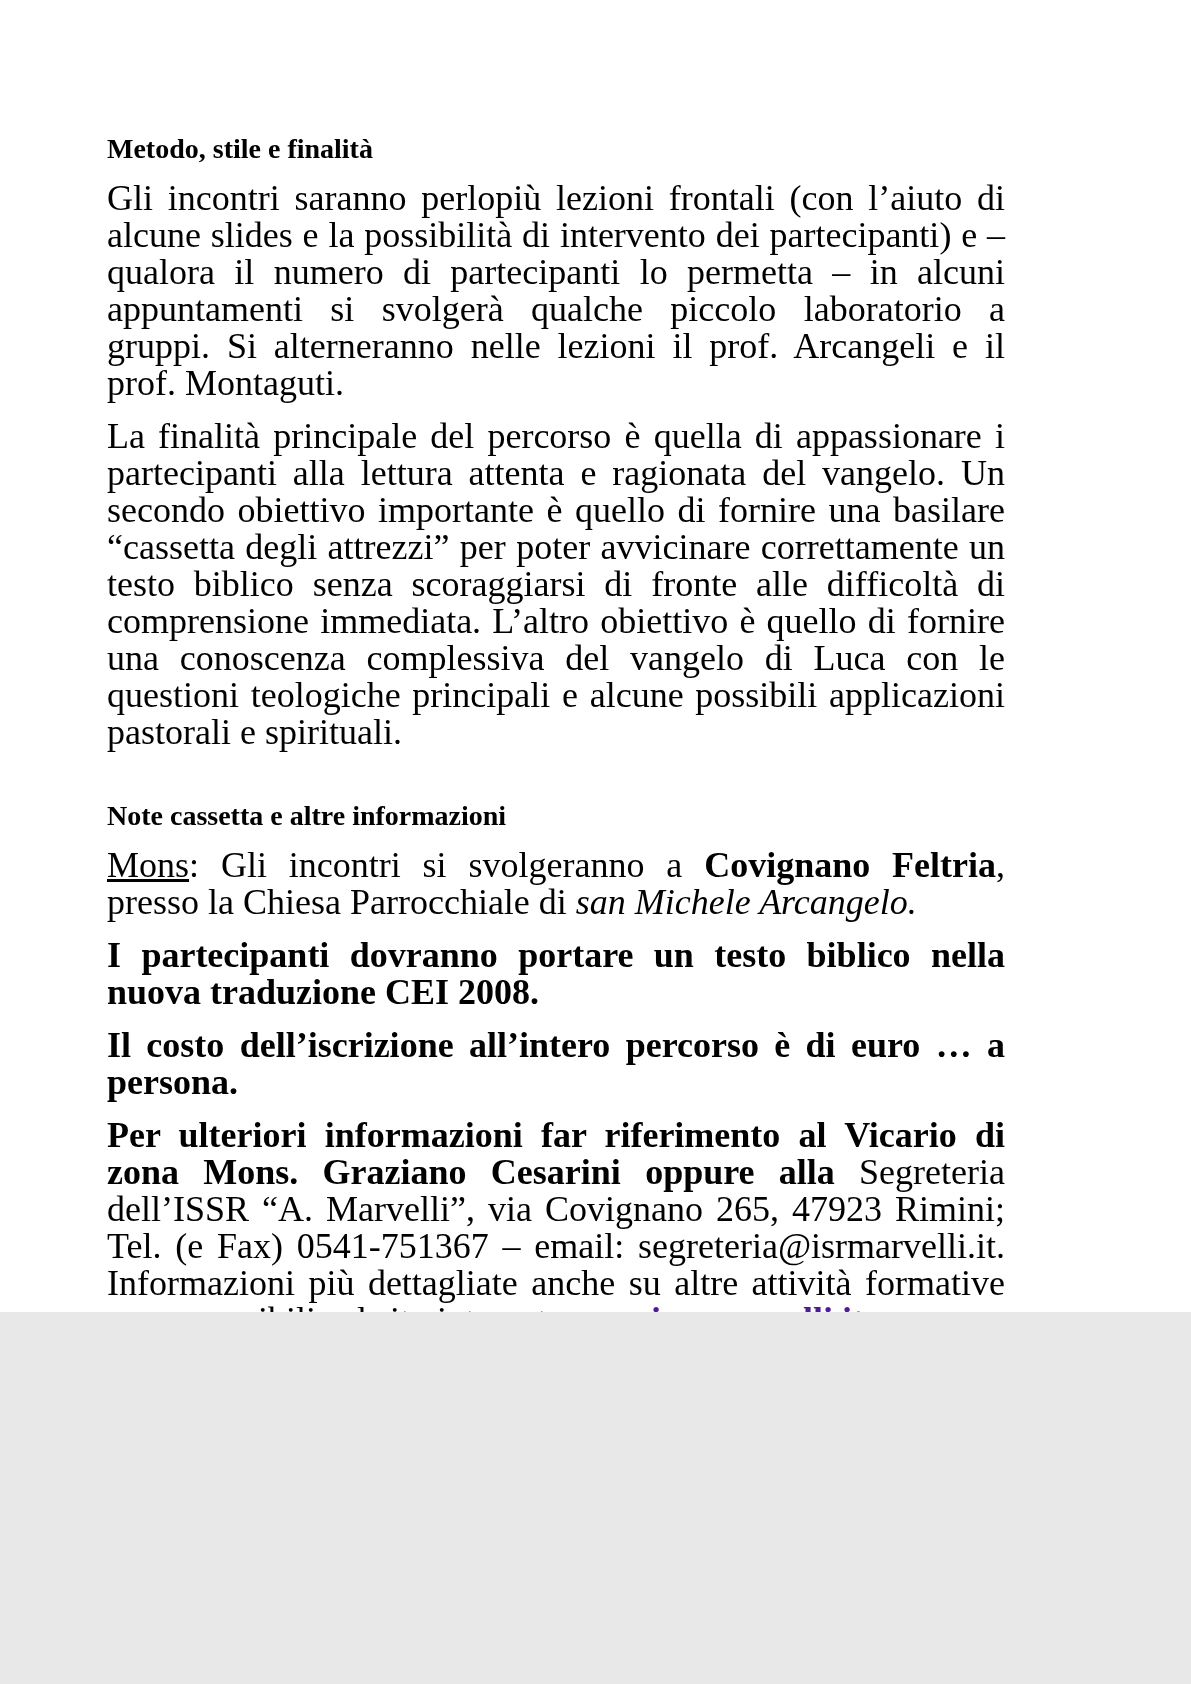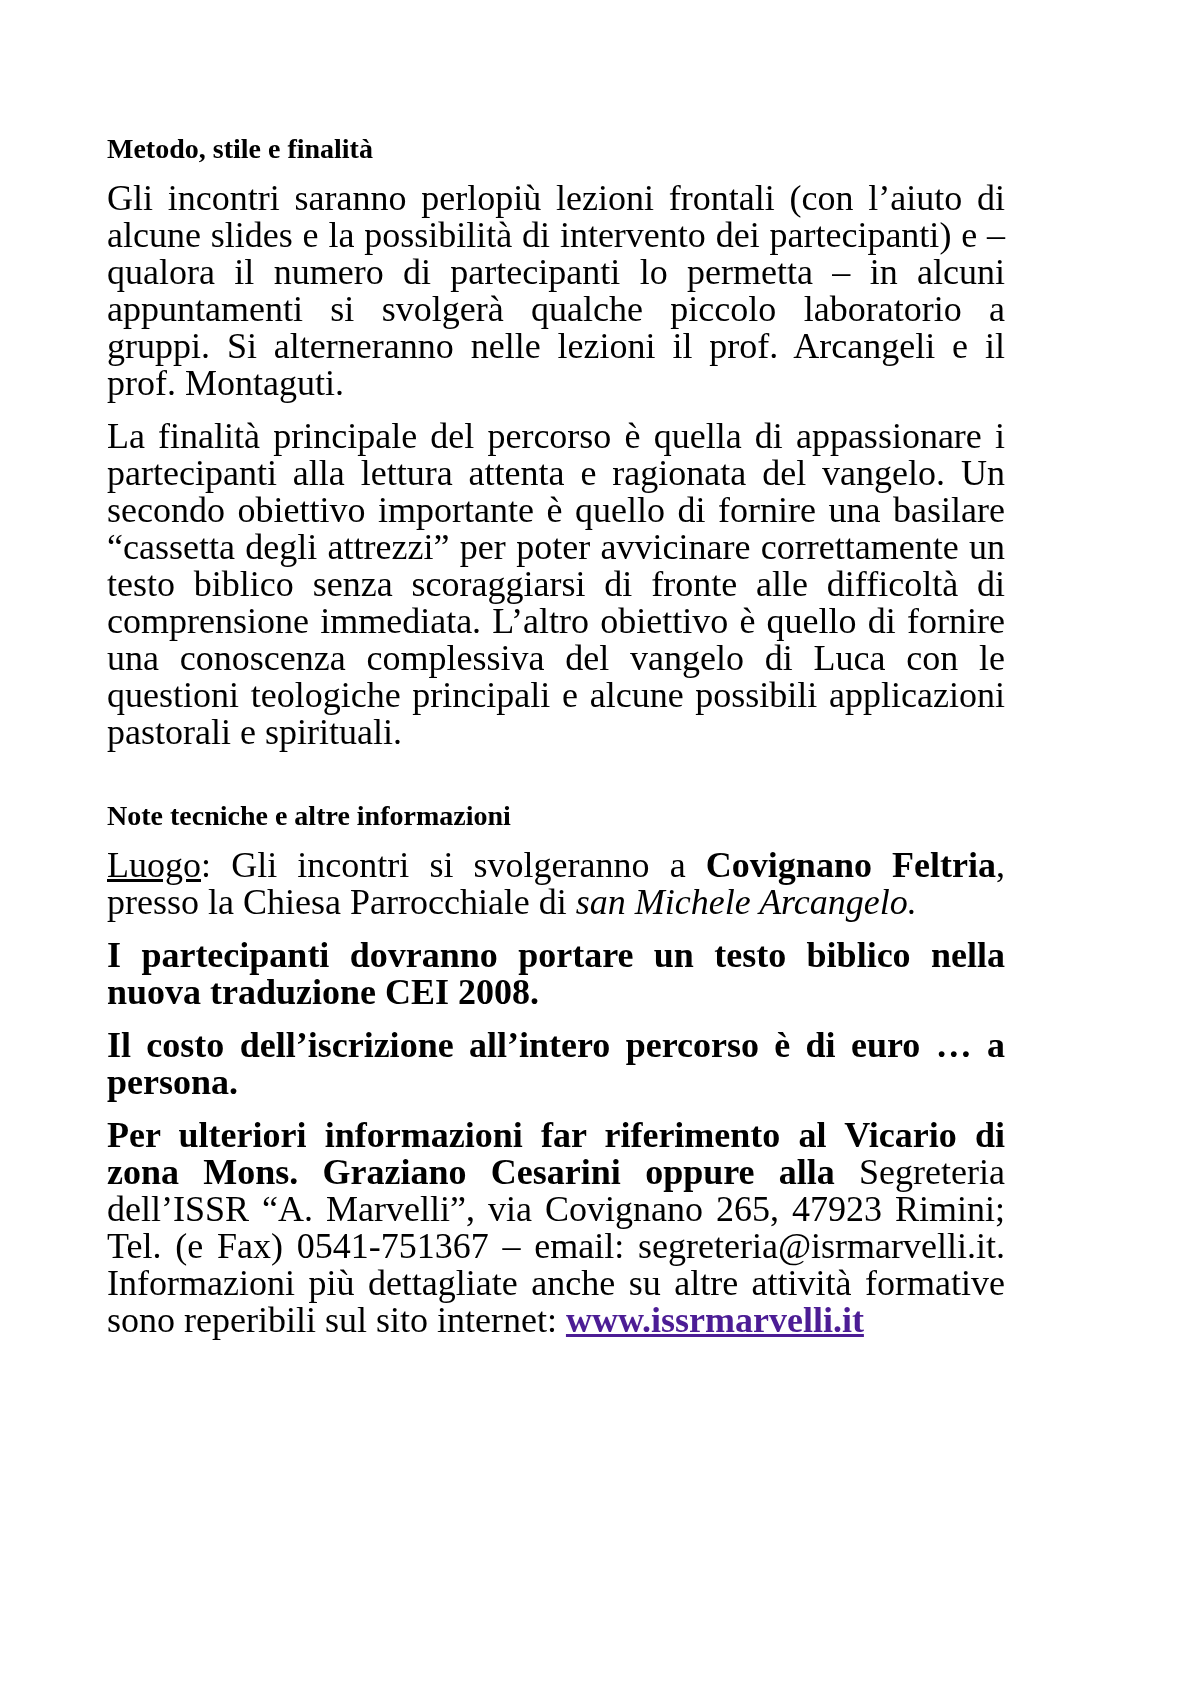--- a/index.html
+++ b/index.html
@@ -3,21 +3,21 @@
 <meta charset="utf-8">
 <style>
   html, body {
     margin: 0;
     padding: 0;
     background: #e8e8e8;
   }
   .page {
     position: relative;
     width: 1191px;
-    height: 1684px;
+    height: 1312px;
     background: #ffffff;
     color: #000000;
     overflow: hidden;
     font-family: "Liberation Serif", "DejaVu Serif", serif;
   }
   .content {
     position: absolute;
     left: 107px;
     top: 130px;
     width: 898px;
@@ -52,23 +52,23 @@
 
 <div class="page">
   <div class="content">
 
     <div class="doc-heading">Metodo, stile e finalità</div>
 
     <p class="doc-para">Gli incontri saranno perlopiù lezioni frontali (con l’aiuto di alcune slides e la possibilità di intervento dei partecipanti) e – qualora il numero di partecipanti lo permetta – in alcuni appuntamenti si svolgerà qualche piccolo laboratorio a gruppi. Si alterneranno nelle lezioni il prof. Arcangeli e il prof. Montaguti.</p>
 
     <p class="doc-para">La finalità principale del percorso è quella di appassionare i partecipanti alla lettura attenta e ragionata del vangelo. Un secondo obiettivo importante è quello di fornire una basilare “cassetta degli attrezzi” per poter avvicinare correttamente un testo biblico senza scoraggiarsi di fronte alle difficoltà di comprensione immediata. L’altro obiettivo è quello di fornire una conoscenza complessiva del vangelo di Luca con le questioni teologiche principali e alcune possibili applicazioni pastorali e spirituali.</p>
 
-    <div class="doc-heading second">Note tecniche e altre informazioni</div>
+    <div class="doc-heading second">Note cassetta e altre informazioni</div>
 
-    <p class="doc-para"><span class="u">Luogo</span><span>: Gli incontri si svolgeranno a </span><span class="b">Covignano Feltria</span><span>, presso la Chiesa Parrocchiale di </span><span class="i">san Michele Arcangelo.</span></p>
+    <p class="doc-para"><span class="u">Mons</span><span>: Gli incontri si svolgeranno a </span><span class="b">Covignano Feltria</span><span>, presso la Chiesa Parrocchiale di </span><span class="i">san Michele Arcangelo.</span></p>
 
 
     <p class="doc-para bi">I partecipanti dovranno portare un testo biblico nella nuova traduzione CEI 2008.</p>
 
 
     <p class="doc-para bi">Il costo dell’iscrizione all’intero percorso è di euro … a persona.</p>
 
     <p class="doc-para"><span class="bi">Per ulteriori informazioni far riferimento al Vicario di zona Mons. Graziano Cesarini oppure alla </span><span>Segreteria dell’ISSR “A. Marvelli”, via Covignano 265, 47923 Rimini; Tel. (e Fax) 0541-751367 – email: </span><span>segreteria@isrmarvelli.it</span><span>.  Informazioni più dettagliate anche su altre attività formative sono reperibili sul sito internet: </span><span class="bu link">www.issrmarvelli.it</span></p>
 
   </div>

